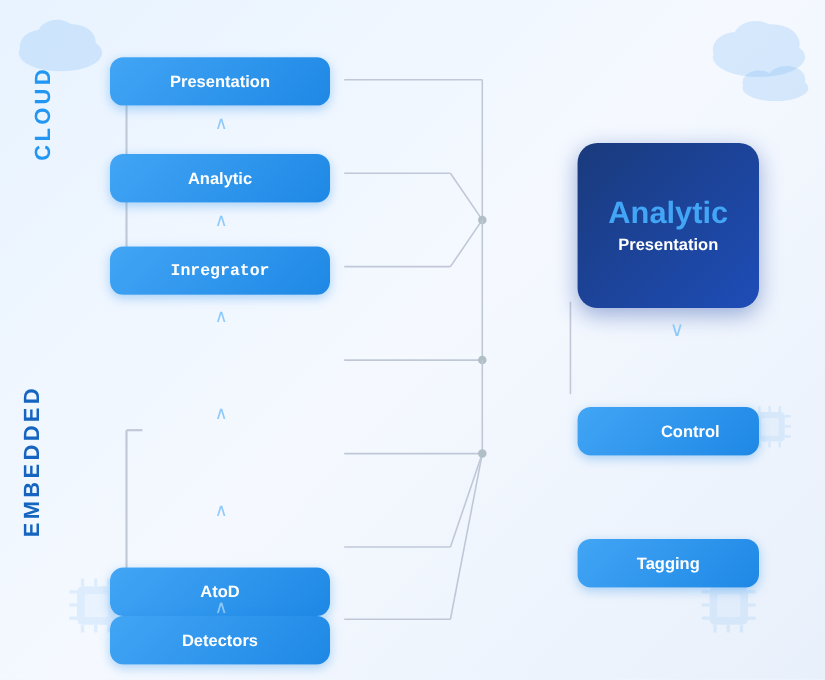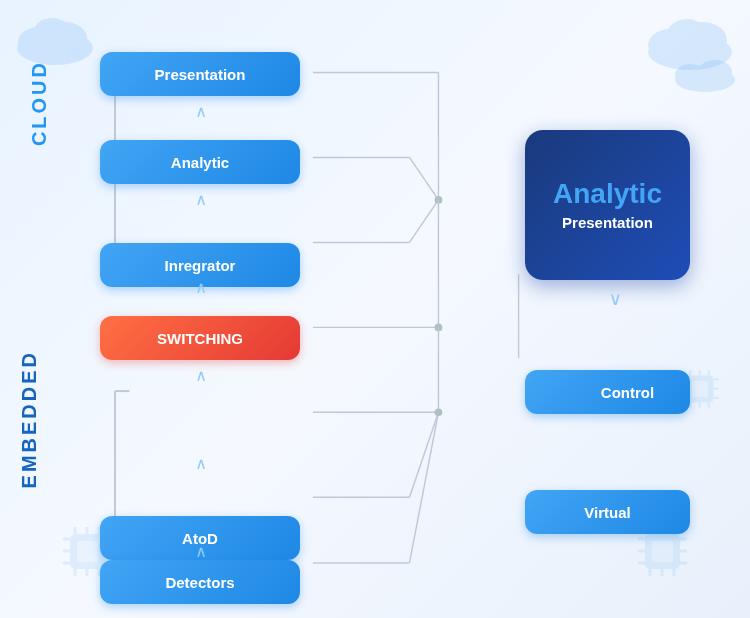--- a/index.html
+++ b/index.html
@@ -292,29 +292,26 @@
   </div>
 
   <div style="position:absolute; left:86px; top:72px; font-size:16px; color:#90caf9; text-align:center; width:30px;">∧</div>
 
   <div class="box box-blue" style="top:110px;">
     <span>Analytic</span>
   </div>
 
   <div style="position:absolute; left:86px; top:160px; font-size:16px; color:#90caf9; text-align:center; width:30px;">∧</div>
 
-  <div class="box box-blue" style="top:213px;">
+  <div class="box box-blue" style="top:194px;font-family:Liberation Mono, monospace;">
     <span>Inregrator</span>
   </div>
 
   <div style="position:absolute; left:86px; top:248px; font-size:16px; color:#90caf9; text-align:center; width:30px;">∧</div>
 
-  <div class="box box-red" style="top:286px;">
-    <span>SWITCHING</span>
-  </div>
 
   <div style="position:absolute; left:86px; top:336px; font-size:16px; color:#90caf9; text-align:center; width:30px;">∧</div>
 
 
   <div style="position:absolute; left:86px; top:424px; font-size:16px; color:#90caf9; text-align:center; width:30px;">∧</div>
 
   <div class="box box-blue" style="top:486px;">
     <span>AtoD</span>
   </div>
 
@@ -328,16 +325,16 @@
     <div class="title">Analytic</div>
     <div class="subtitle">Presentation</div>
   </div>
 
   <div style="position:absolute; right:68px; top:258px; font-size:18px; color:#90caf9;">∨</div>
 
   <div class="right-small-box" style="top:340px;padding-left:40px;">
     <span>Control</span>
   </div>
   <div class="right-small-box" style="top:460px;">
-    <span>Virtual</span>
+    <span>Tagging</span>
   </div>
 
 </div>
 
 </body></html>

